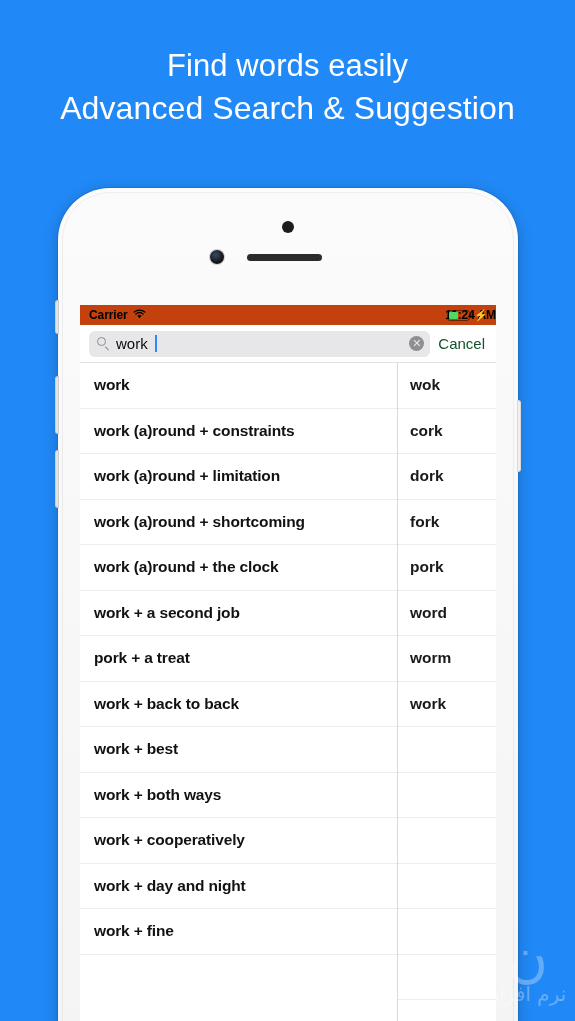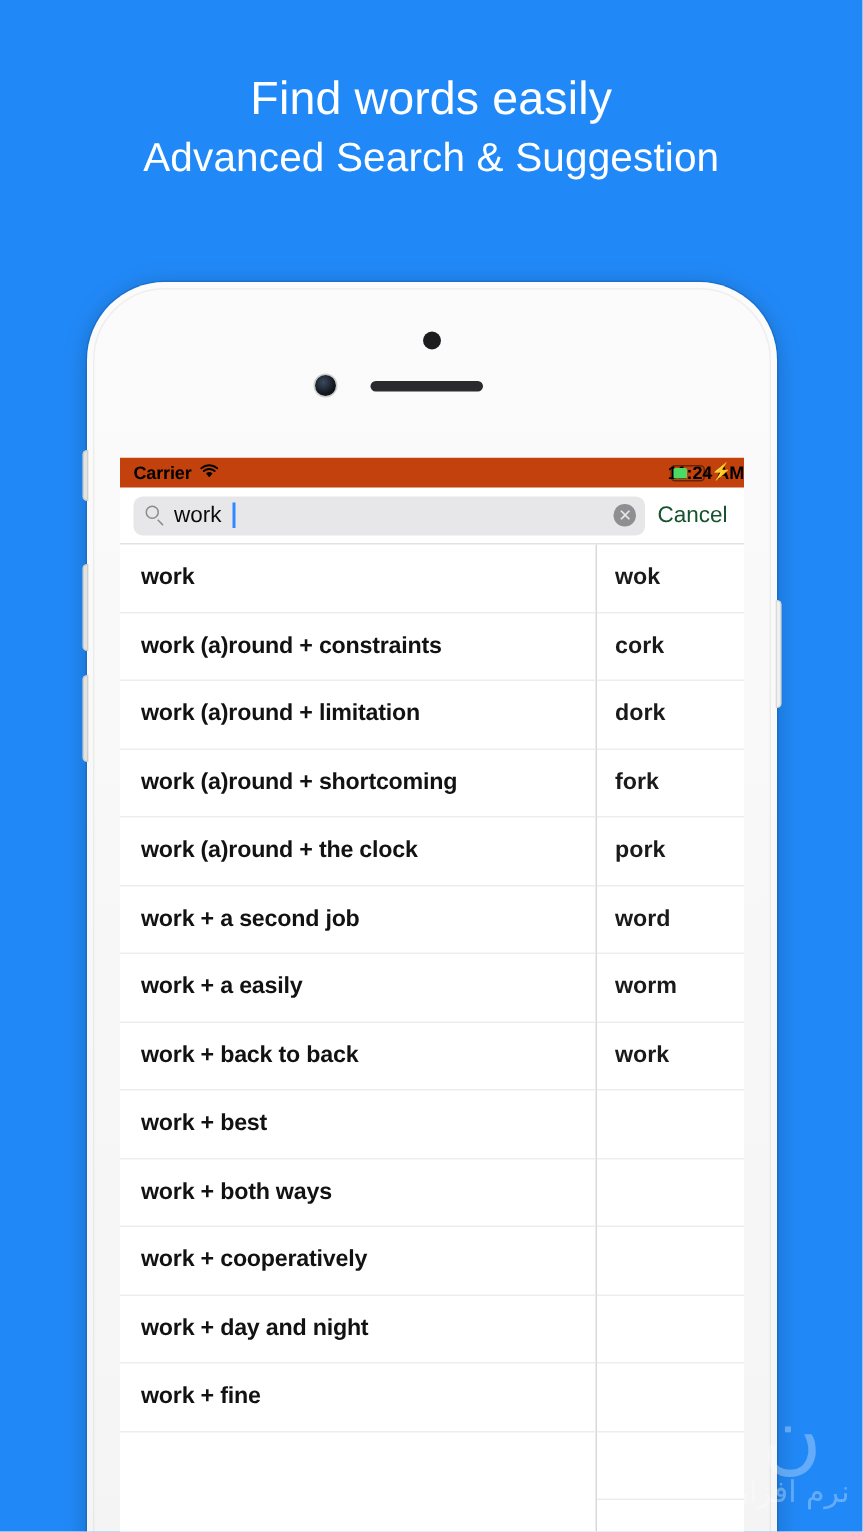--- a/index.html
+++ b/index.html
@@ -21,21 +21,21 @@
     top: 46px;
     left: 0;
     width: 575px;
     text-align: center;
     color: #ffffff;
     font-weight: 300;
     line-height: 1.28;
     letter-spacing: 0.1px;
   }
   .promo-line1 { font-size: 31px; display: block; }
-  .promo-line2 { font-size: 27px; display: block; margin-top: 2px; }
+  .promo-line2 { font-size: 32px; display: block; margin-top: 2px; }
 
   
   .watermark {
     position: absolute;
     right: 8px;
     bottom: 6px;
     width: 78px;
     height: 86px;
     color: rgba(255,255,255,0.30);
     font-size: 54px;
@@ -332,21 +332,21 @@
     </div>
 
     <div class="results">
       <div class="col-left">
         <div class="row">work</div>
         <div class="row">work (a)round + constraints</div>
         <div class="row">work (a)round + limitation</div>
         <div class="row">work (a)round + shortcoming</div>
         <div class="row">work (a)round + the clock</div>
         <div class="row">work + a second job</div>
-        <div class="row">work + a easily</div>
+        <div class="row">pork + a treat</div>
         <div class="row">work + back to back</div>
         <div class="row">work + best</div>
         <div class="row">work + both ways</div>
         <div class="row">work + cooperatively</div>
         <div class="row">work + day and night</div>
         <div class="row">work + fine</div>
       </div>
       <div class="col-right">
         <div class="row">wok</div>
         <div class="row">cork</div>

